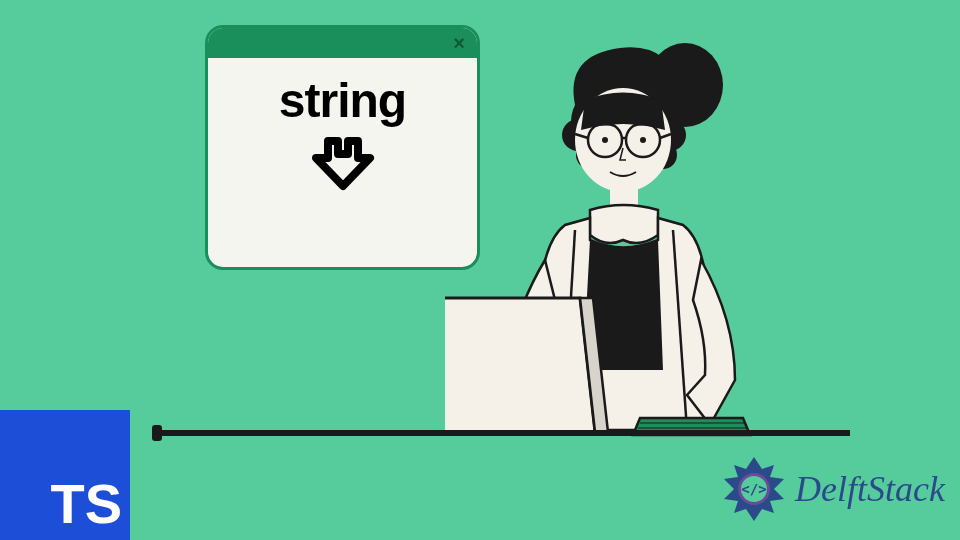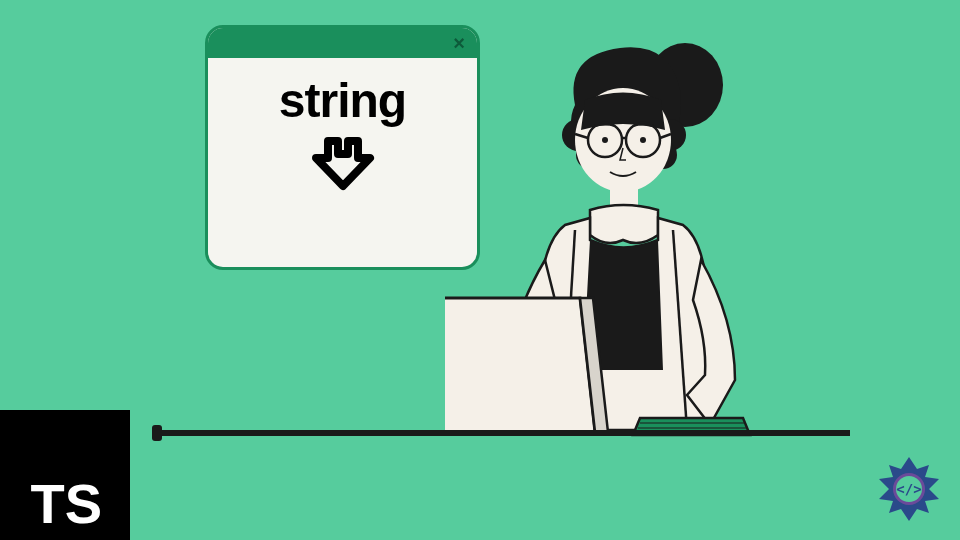--- a/index.html
+++ b/index.html
@@ -74,25 +74,25 @@
       background: #1a1a1a;
       border-radius: 3px;
     }
     
     .ts-logo {
       position: absolute;
       left: 0;
       bottom: 0;
       width: 130px;
       height: 130px;
-      background: #000000;
+      background: #1d4ed8;
       display: flex;
       align-items: flex-end;
       justify-content: flex-end;
-      padding: 8px 28px;
+      padding: 8px 8px;
     }
     .ts-logo-text {
       color: #fff;
       font-size: 56px;
       font-weight: 700;
       line-height: 1;
     }
     
     .delftstack {
       position: absolute;
@@ -194,13 +194,14 @@
 
 <div class="delftstack">
   <svg class="delftstack-icon" viewBox="0 0 72 72">
     <g transform="translate(36,36)">
       <path d="M 0 -32 L 8 -20 L 20 -24 L 16 -12 L 30 -10 L 20 0 L 30 10 L 16 12 L 20 24 L 8 20 L 0 32 L -8 20 L -20 24 L -16 12 L -30 10 L -20 0 L -30 -10 L -16 -12 L -20 -24 L -8 -20 Z" fill="#2a4a8a"></path>
       <circle cx="0" cy="0" r="16" fill="#6b4a9a"></circle>
       <circle cx="0" cy="0" r="13" fill="#56cc9d"></circle>
       <text x="0" y="5" font-size="14" font-weight="bold" fill="#2a4a8a" text-anchor="middle" font-family="monospace">&lt;/&gt;</text>
     </g>
   </svg>
+  <span class="delftstack-text">DelftStack</span>
 </div>
 
 </body></html>

